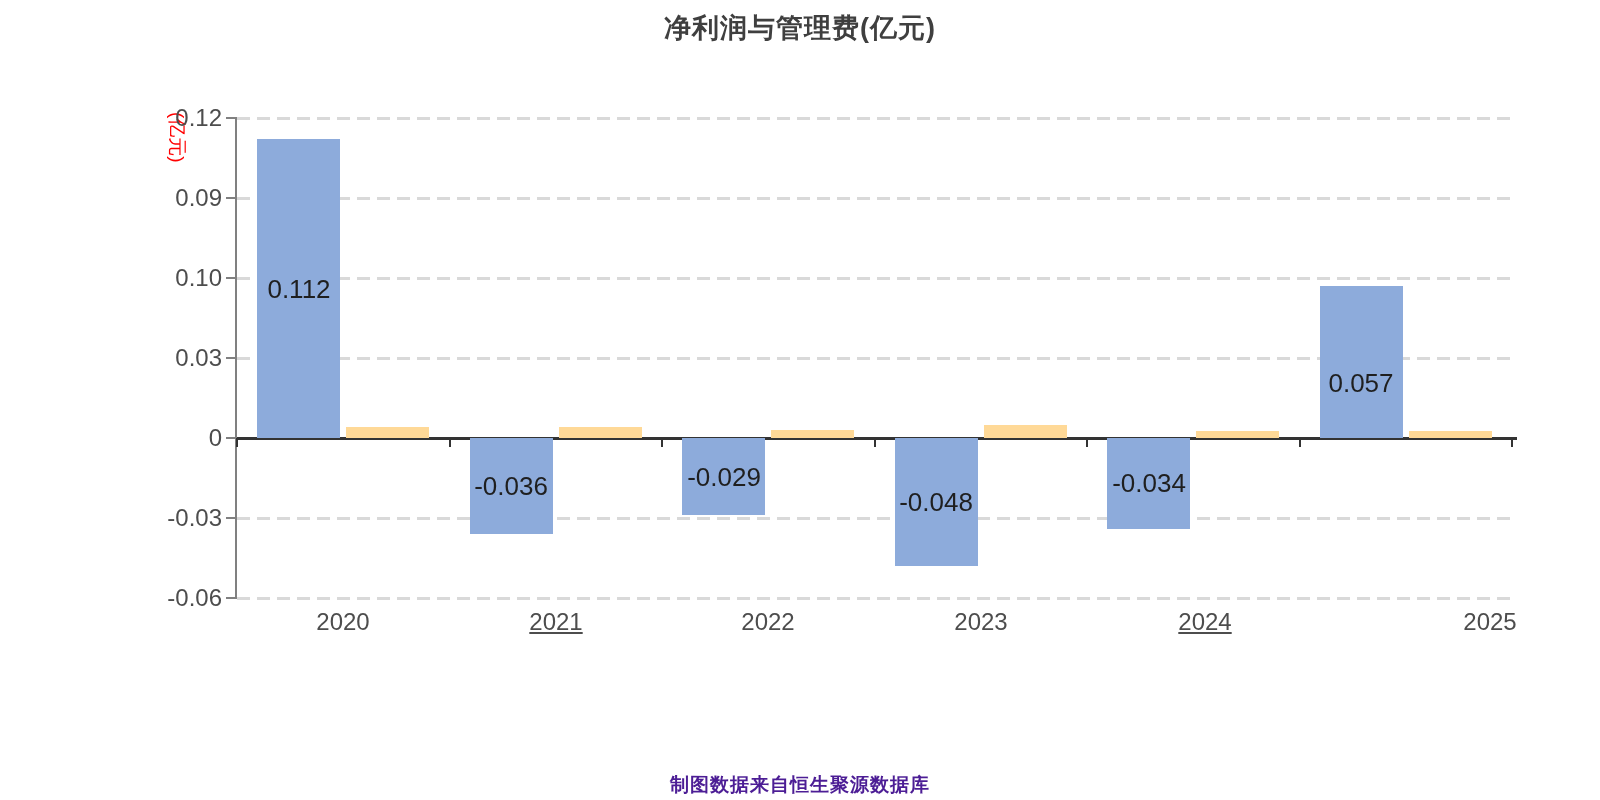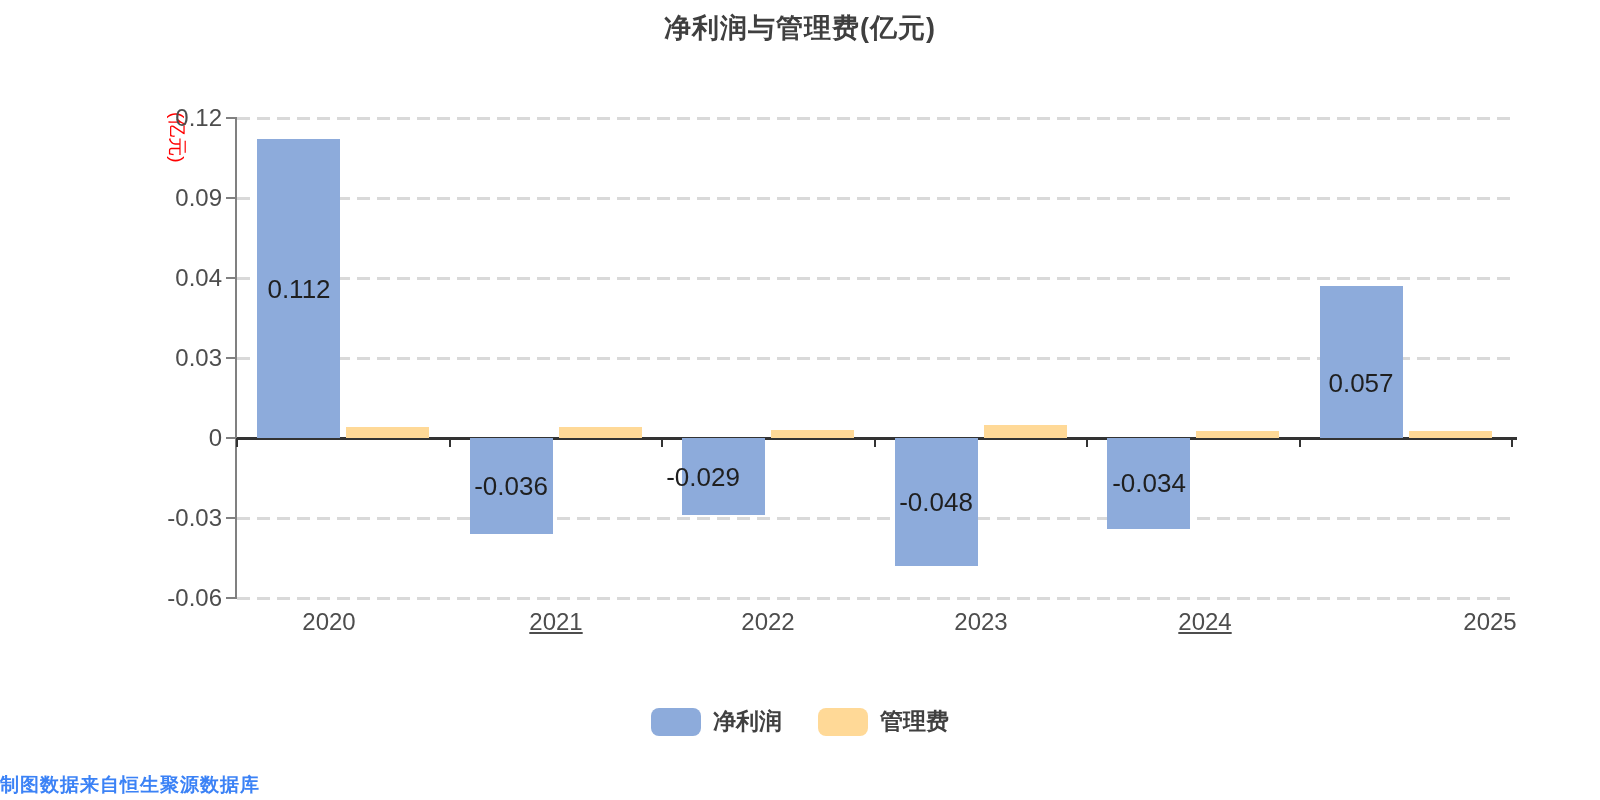--- a/index.html
+++ b/index.html
@@ -34,40 +34,40 @@
     white-space:nowrap;
   }
   .legend{
     position:absolute;top:706px;left:0;width:1600px;display:flex;
     justify-content:center;align-items:center;gap:36px;
   }
   .legend-item{display:flex;align-items:center;gap:12px;cursor:default;}
   .legend-swatch{width:50px;height:28px;border-radius:8px;}
   .legend-label{font-size:23px;font-weight:bold;color:#404040;}
   .footer-note{
-    position:absolute;top:772px;left:0;width:1600px;text-align:left;
-    font-size:19px;font-weight:bold;color:#3b82f6;letter-spacing:1px;
+    position:absolute;top:772px;left:0;width:1600px;text-align:center;
+    font-size:19px;font-weight:bold;color:#4c1d95;letter-spacing:1px;
   }
 </style>
 </head>
 <body>
 
 <div id="stage">
   <div class="chart-title">净利润与管理费(亿元)</div>
   <div class="y-unit-label">(亿元)</div>
   <div id="plot">
       <div class="gridline" style="left: 237px; top: 117px; width: 1280px;"></div>
       <div class="y-tick" style="left: 226px; top: 117px;"></div>
       <div class="y-tick-label" style="left: 132px; top: 118px;">0.12</div>
       <div class="gridline" style="left: 237px; top: 197px; width: 1280px;"></div>
       <div class="y-tick" style="left: 226px; top: 197px;"></div>
       <div class="y-tick-label" style="left: 132px; top: 198px;">0.09</div>
       <div class="gridline" style="left: 237px; top: 277px; width: 1280px;"></div>
       <div class="y-tick" style="left: 226px; top: 277px;"></div>
-      <div class="y-tick-label" style="left: 132px; top: 278px;">0.04</div>
+      <div class="y-tick-label" style="left: 132px; top: 278px;">0.10</div>
       <div class="gridline" style="left: 237px; top: 357px; width: 1280px;"></div>
       <div class="y-tick" style="left: 226px; top: 357px;"></div>
       <div class="y-tick-label" style="left: 132px; top: 358px;">0.03</div>
       <div class="zero-line" style="left: 237px; top: 437px; width: 1280px;"></div>
       <div class="y-tick" style="left: 226px; top: 437px;"></div>
       <div class="y-tick-label" style="left: 132px; top: 438px;">0</div>
       <div class="gridline" style="left: 237px; top: 517px; width: 1280px;"></div>
       <div class="y-tick" style="left: 226px; top: 517px;"></div>
       <div class="y-tick-label" style="left: 132px; top: 518px;">-0.03</div>
       <div class="gridline" style="left: 237px; top: 597px; width: 1280px;"></div>
@@ -79,46 +79,36 @@
       <div class="x-tick" style="left: 661px; top: 438px;"></div>
       <div class="x-tick" style="left: 874px; top: 438px;"></div>
       <div class="x-tick" style="left: 1086px; top: 438px;"></div>
       <div class="x-tick" style="left: 1299px; top: 438px;"></div>
       <div class="x-tick" style="left: 1511px; top: 438px;"></div>
       <div class="bar" style="left: 257px; top: 139.333px; width: 83px; height: 299px; background: rgb(141, 171, 219);"></div>
       <div class="bar-value-label" style="left: 299px; top: 288.667px;">0.112</div>
       <div class="bar" style="left: 470px; top: 438px; width: 83px; height: 96px; background: rgb(141, 171, 219);"></div>
       <div class="bar-value-label" style="left: 511px; top: 486px;">-0.036</div>
       <div class="bar" style="left: 682px; top: 438px; width: 83px; height: 77px; background: rgb(141, 171, 219);"></div>
-      <div class="bar-value-label" style="left: 703px; top: 476.667px;">-0.029</div>
+      <div class="bar-value-label" style="left: 724px; top: 476.667px;">-0.029</div>
       <div class="bar" style="left: 895px; top: 438px; width: 83px; height: 128px; background: rgb(141, 171, 219);"></div>
       <div class="bar-value-label" style="left: 936px; top: 502px;">-0.048</div>
       <div class="bar" style="left: 1107px; top: 438px; width: 83px; height: 91px; background: rgb(141, 171, 219);"></div>
       <div class="bar-value-label" style="left: 1149px; top: 483.333px;">-0.034</div>
       <div class="bar" style="left: 1320px; top: 286px; width: 83px; height: 152px; background: rgb(141, 171, 219);"></div>
       <div class="bar-value-label" style="left: 1361px; top: 362px; margin-top: 21px;">0.057</div>
       <div class="bar" style="left: 346px; top: 427.333px; width: 83px; height: 11px; background: rgb(255, 217, 151);"></div>
       <div class="bar" style="left: 559px; top: 427.333px; width: 83px; height: 11px; background: rgb(255, 217, 151);"></div>
       <div class="bar" style="left: 771px; top: 430px; width: 83px; height: 8px; background: rgb(255, 217, 151);"></div>
       <div class="bar" style="left: 984px; top: 424.667px; width: 83px; height: 13px; background: rgb(255, 217, 151);"></div>
       <div class="bar" style="left: 1196px; top: 431.333px; width: 83px; height: 7px; background: rgb(255, 217, 151);"></div>
       <div class="bar" style="left: 1409px; top: 431.333px; width: 83px; height: 7px; background: rgb(255, 217, 151);"></div>
-      <div class="x-tick-label" style="left: 329px; top: 608px;">2020</div>
+      <div class="x-tick-label" style="left: 343px; top: 608px;">2020</div>
       <div class="x-tick-label" style="left: 556px; top: 608px; text-decoration: underline;">2021</div>
       <div class="x-tick-label" style="left: 768px; top: 608px;">2022</div>
       <div class="x-tick-label" style="left: 981px; top: 608px;">2023</div>
       <div class="x-tick-label" style="left: 1205px; top: 608px; text-decoration: underline;">2024</div>
       <div class="x-tick-label" style="left: 1490px; top: 608px;">2025</div>
     </div>
 
-  <div class="legend">
-    <div class="legend-item">
-      <span class="legend-swatch" style="background: rgb(141, 171, 219);"></span>
-      <span class="legend-label">净利润</span>
-    </div>
-    <div class="legend-item">
-      <span class="legend-swatch" style="background: rgb(255, 217, 151);"></span>
-      <span class="legend-label">管理费</span>
-    </div>
-  </div>
 
   <div class="footer-note">制图数据来自恒生聚源数据库</div>
 </div>
 
 </body></html>

